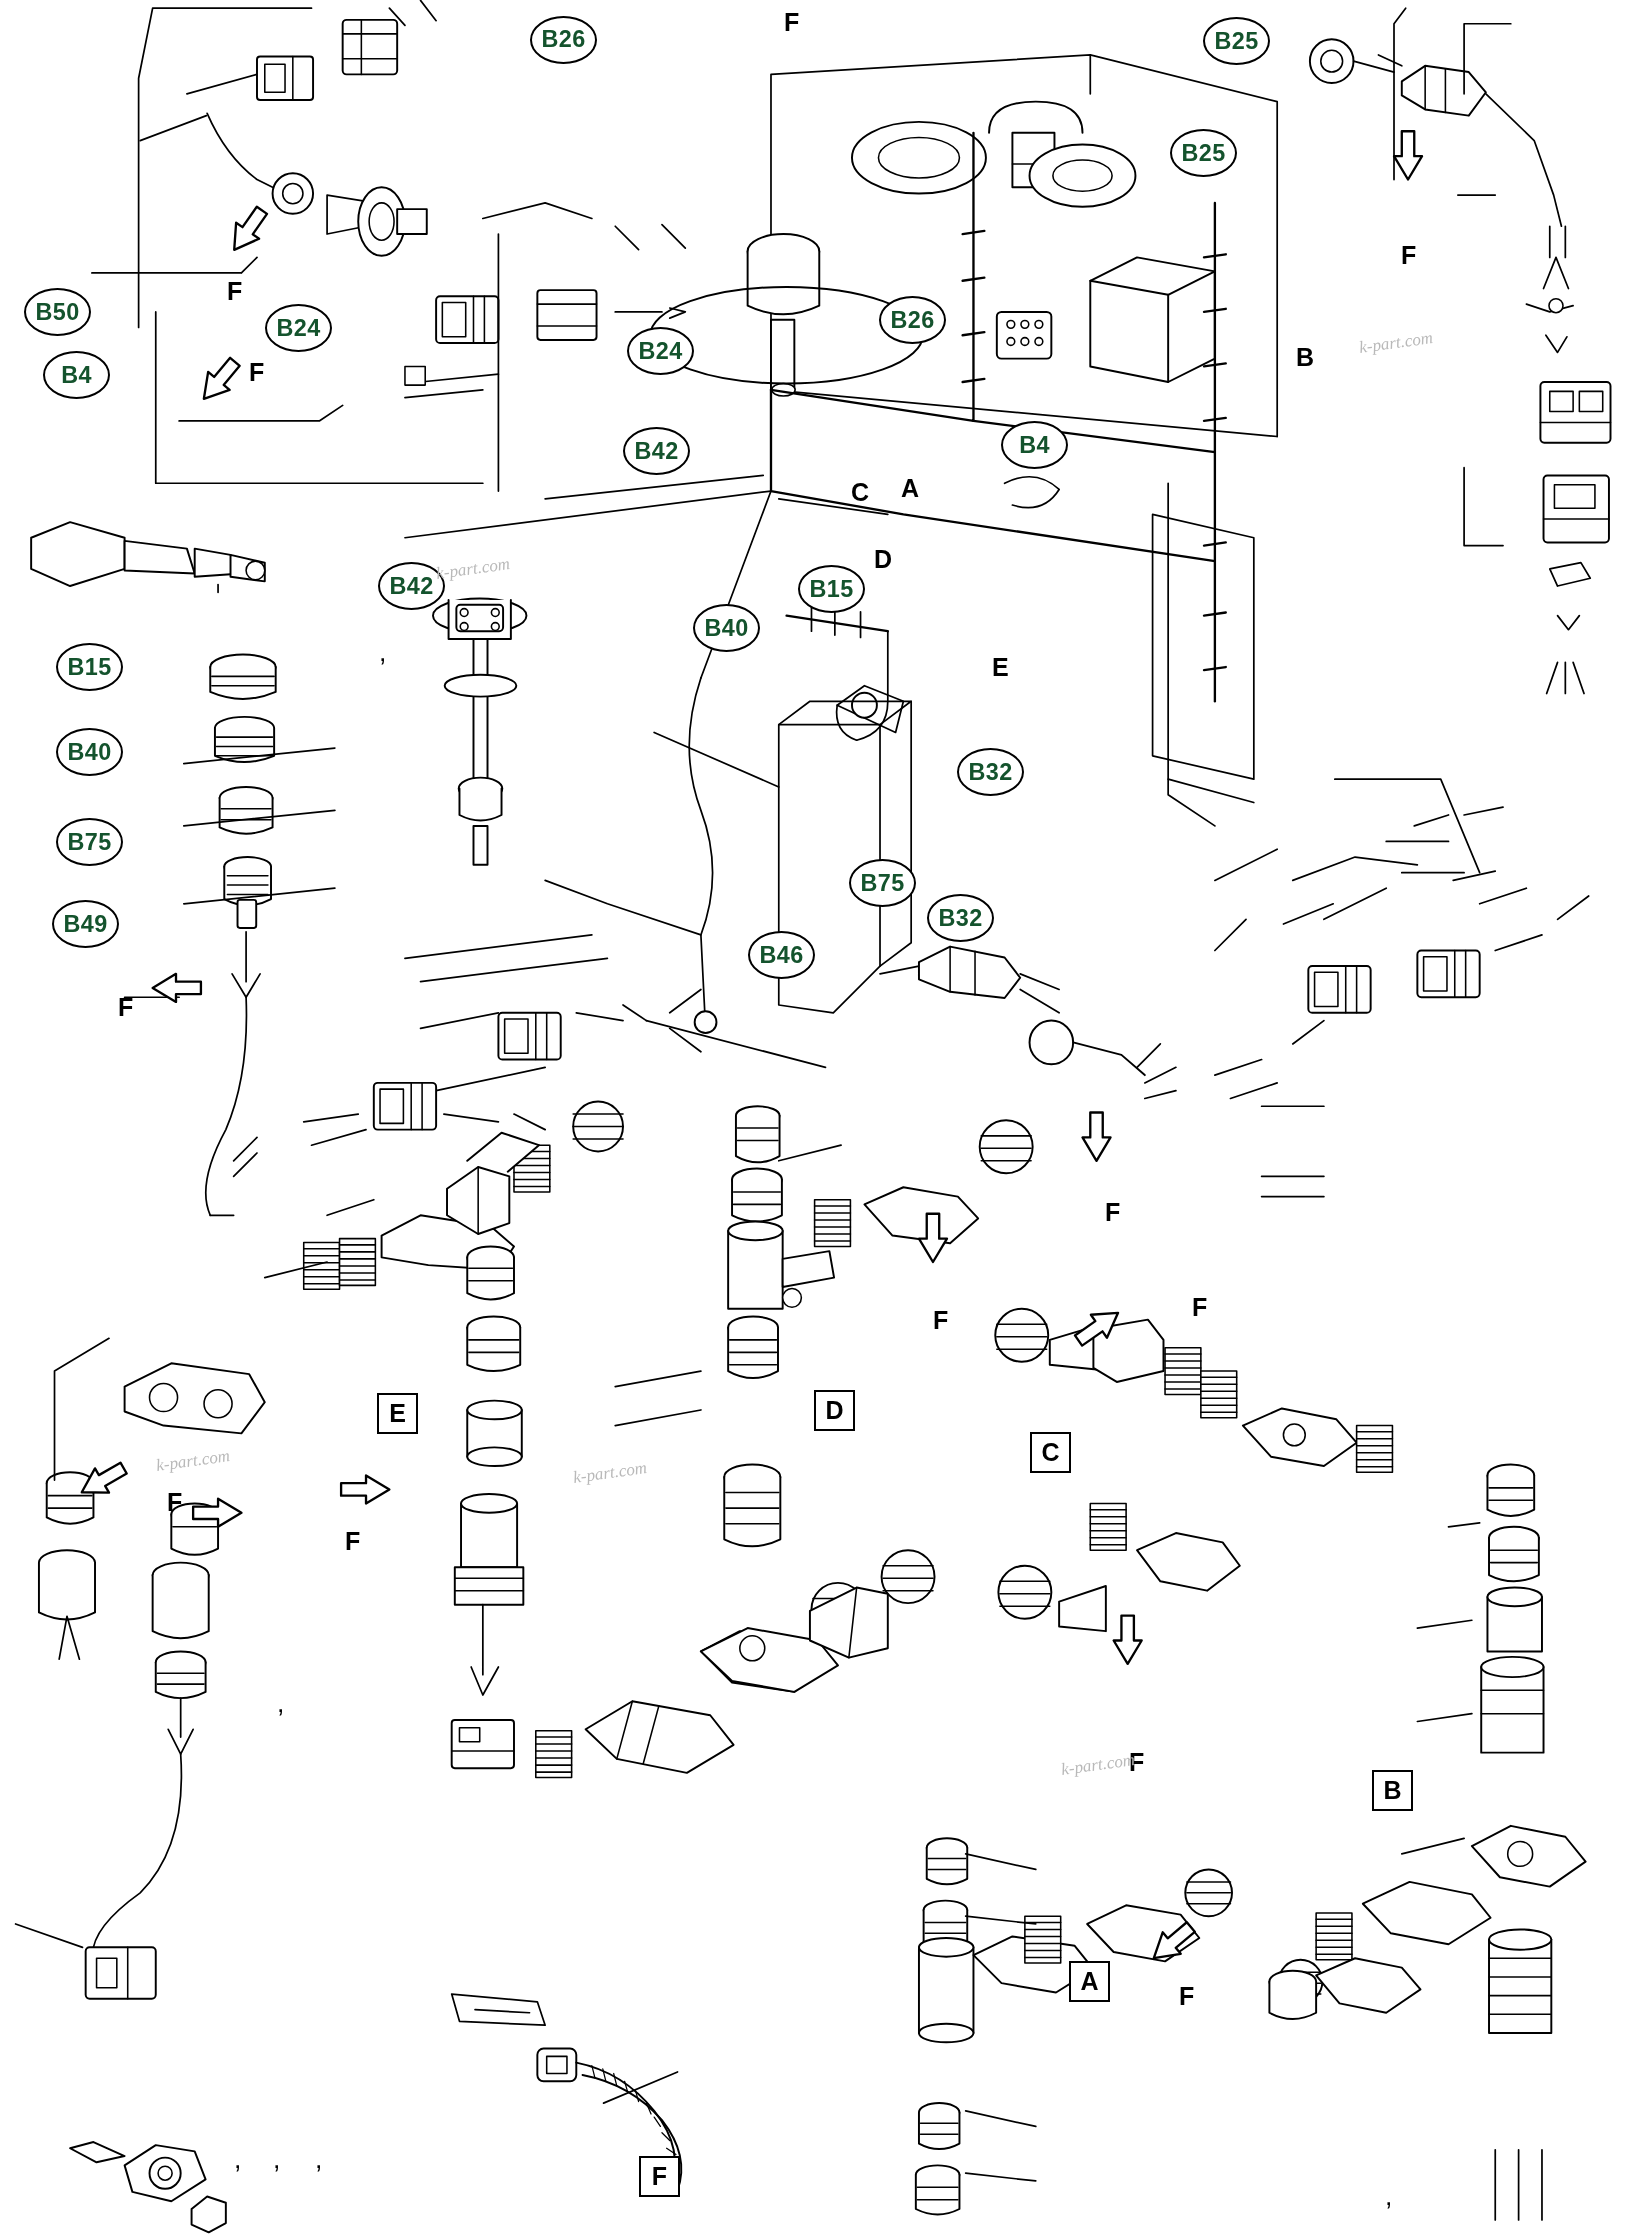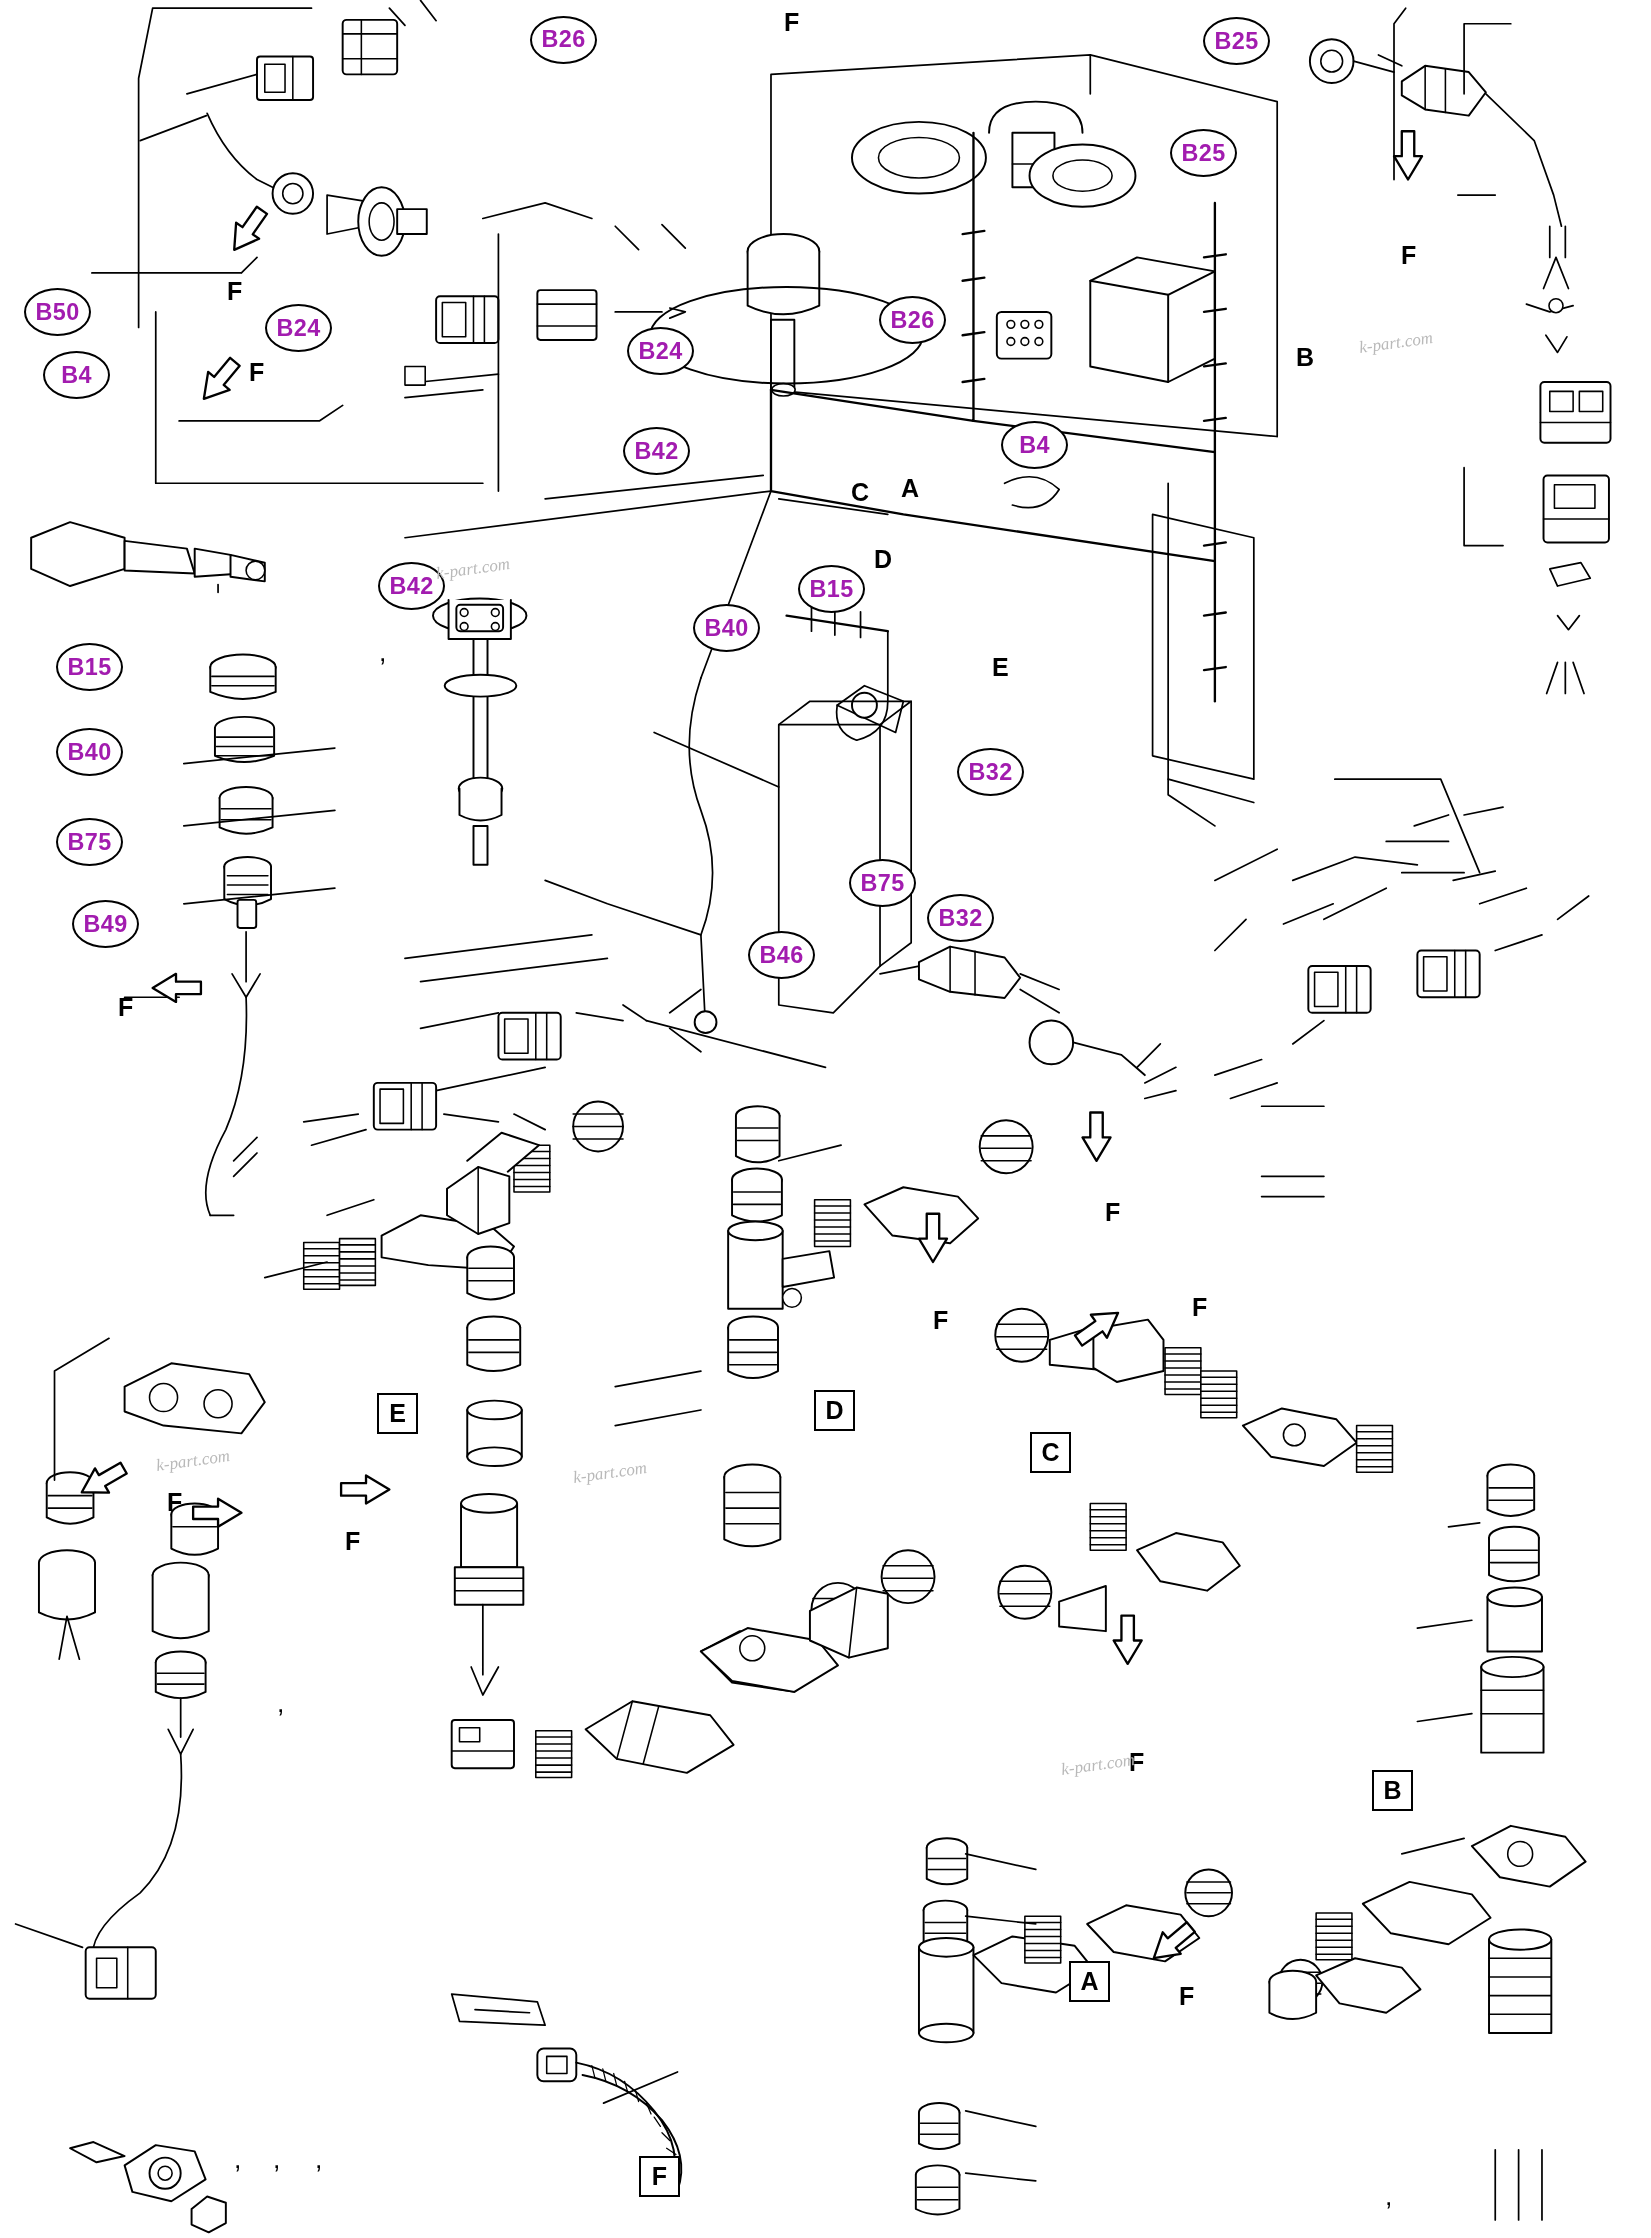--- a/index.html
+++ b/index.html
@@ -24,21 +24,21 @@
     height: 2239px;
   }
   
   .balloon {
     position: absolute;
     width: 67px;
     height: 48px;
     border: 2.3px solid #000;
     border-radius: 50%;
     background: #fff;
-    color: #a21caf;
+    color: #14532d;
     font-size: 23.4px;
     font-weight: 600;
     letter-spacing: 0.4px;
     display: flex;
     align-items: center;
     justify-content: center;
     box-sizing: border-box;
   }
   
   .boxletter {
@@ -741,21 +741,21 @@
   <div class="balloon" style="left:627px; top:327px;">B24</div>
   <div class="balloon" style="left:1001px; top:421px;">B4</div>
   <div class="balloon" style="left:623px; top:427px;">B42</div>
   <div class="balloon" style="left:56px; top:643px;">B15</div>
   <div class="balloon" style="left:378px; top:562px;">B42</div>
   <div class="balloon" style="left:798px; top:565px;">B15</div>
   <div class="balloon" style="left:693px; top:604px;">B40</div>
   <div class="balloon" style="left:56px; top:728px;">B40</div>
   <div class="balloon" style="left:56px; top:818px;">B75</div>
   <div class="balloon" style="left:957px; top:748px;">B32</div>
-  <div class="balloon" style="left:72px; top:900px;">B49</div>
+  <div class="balloon" style="left:52px; top:900px;">B49</div>
   <div class="balloon" style="left:849px; top:859px;">B75</div>
   <div class="balloon" style="left:927px; top:894px;">B32</div>
   <div class="balloon" style="left:748px; top:931px;">B46</div>
 
   <div class="boxletter" style="left:377px; top:1393px;">E</div>
   <div class="boxletter" style="left:814px; top:1390px;">D</div>
   <div class="boxletter" style="left:1030px; top:1432px;">C</div>
   <div class="boxletter" style="left:1372px; top:1770px;">B</div>
   <div class="boxletter" style="left:1069px; top:1961px;">A</div>
   <div class="boxletter" style="left:639px; top:2156px;">F</div>

